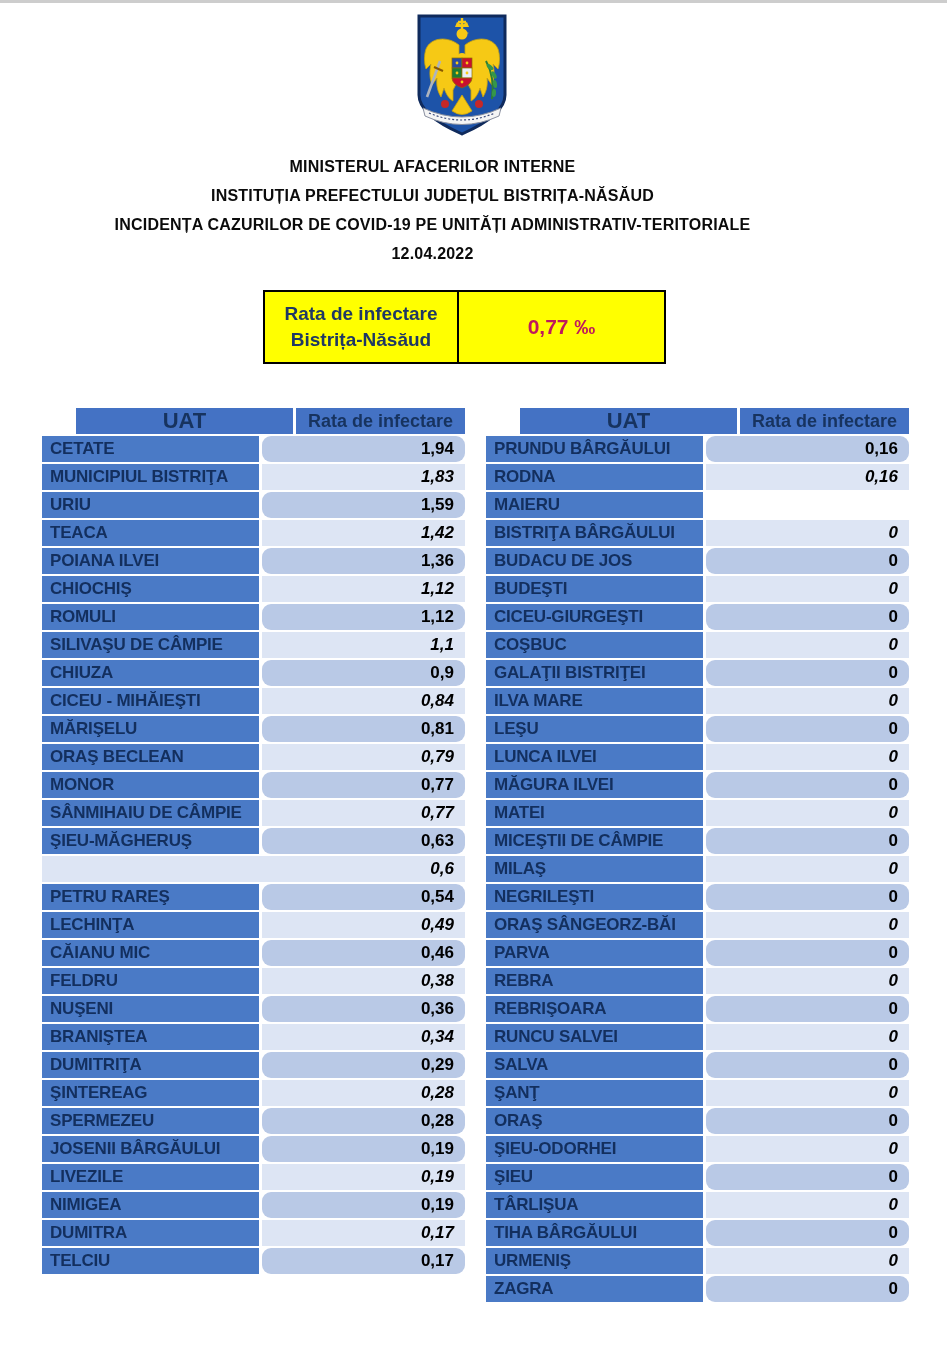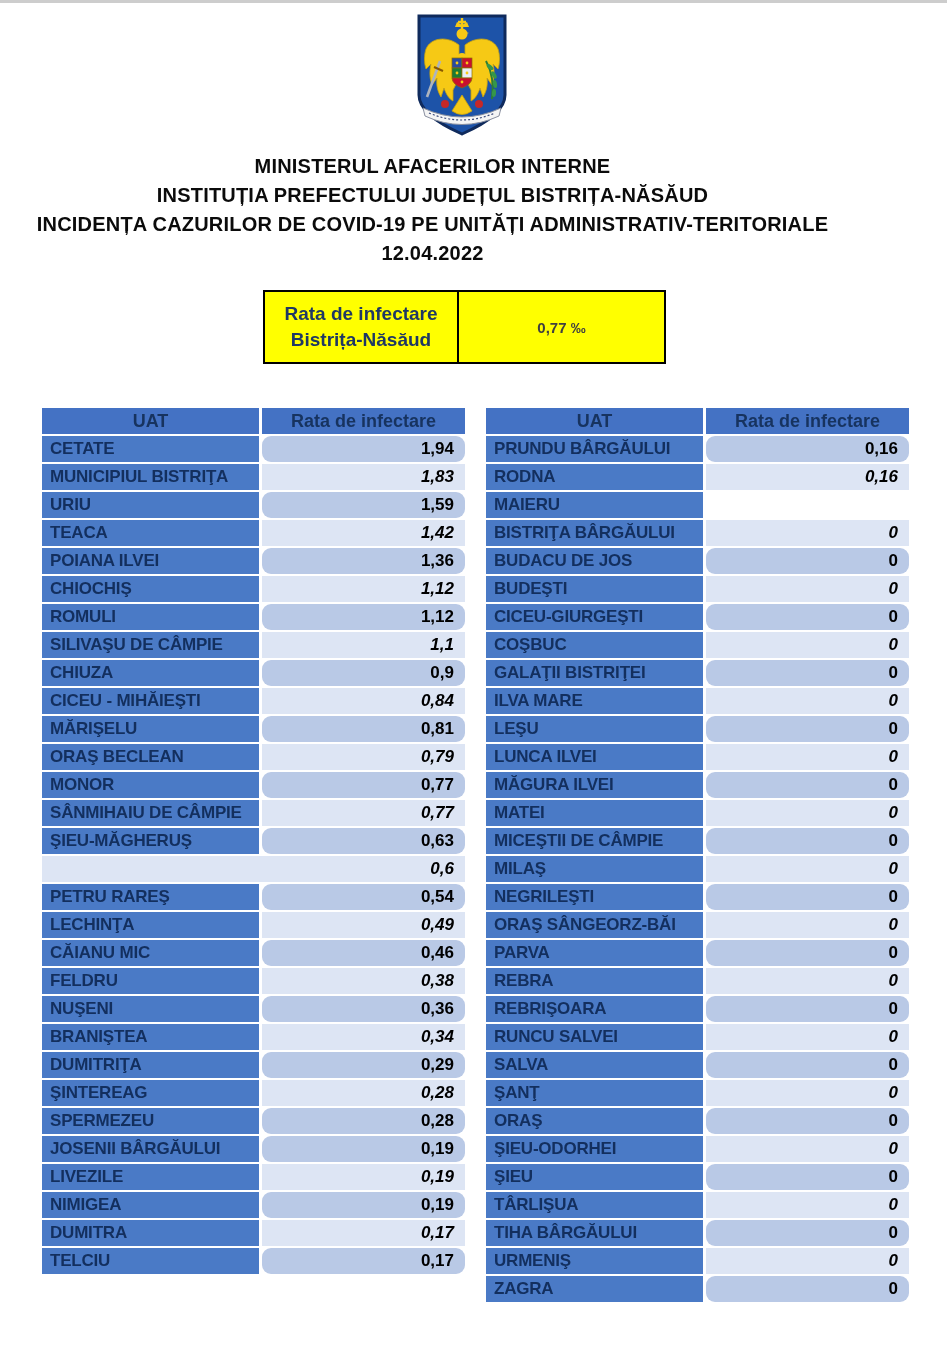--- a/index.html
+++ b/index.html
@@ -5,54 +5,54 @@
   html,body{margin:0;padding:0;background:#e9e9e9;}
   .page{
     width:947px;height:1349px;position:relative;background:#ffffff;
     font-family:"Liberation Sans", sans-serif;
     border-top:3px solid #cdcdcd;box-sizing:border-box;overflow:hidden;
     margin:0 auto;
   }
   .emblem{position:absolute;left:414px;top:8px;width:96px;height:128px;}
   .titles{
     position:absolute;left:0;top:149px;width:865px;text-align:center;
-    font-weight:bold;color:#0b0b0b;font-size:20px;line-height:29px;letter-spacing:.2px;
+    font-weight:bold;color:#0b0b0b;font-size:16px;line-height:29px;letter-spacing:.2px;
   }
   .titles div{white-space:nowrap;}
   .summary{
     position:absolute;left:263px;top:287px;width:403px;height:74px;
     background:var(--summary-bg,#ffff00);border:2px solid #000;box-sizing:border-box;display:flex;
   }
   .summary-label{
     width:192px;border-right:2px solid #000;display:flex;flex-direction:column;
     justify-content:center;align-items:center;font-weight:bold;font-size:19px;
     line-height:26px;color:#1f3864;
   }
   .summary-value{
     flex:1;display:flex;align-items:center;justify-content:center;
-    font-weight:bold;font-size:15px;color:#404040;
+    font-weight:bold;font-size:21px;color:#be185d;
   }
   .dtable{position:absolute;top:405px;width:423px;}
   #table-left{left:42px;}
   #table-right{left:486px;}
   .trow{display:flex;height:26px;margin-bottom:2px;}
   .cell-uat{
     width:217px;margin-right:3px;background:var(--uat-bg,#4a7ac6);color:var(--uat-text,#132f5e);
     font-weight:bold;font-size:17px;letter-spacing:-0.2px;display:flex;align-items:center;
     padding-left:8px;box-sizing:border-box;white-space:nowrap;overflow:hidden;
   }
   .cell-rate{
     flex:1;display:flex;align-items:center;justify-content:flex-end;
     padding-right:11px;box-sizing:border-box;font-weight:bold;font-size:17px;color:#000;
   }
   .cell-rate.dark{background:var(--rate-dark,#b9c9e6);border-radius:9px;}
   .cell-rate.light{background:var(--rate-light,#dde5f4);font-style:italic;}
   .trow.thead .cell-uat{
     justify-content:center;padding-left:0;background:var(--header-bg,#4472c4);
-    color:var(--header-text,#17335f);font-size:18px;letter-spacing:0;
+    color:var(--header-text,#17335f);font-size:22px;letter-spacing:0;margin-left:34px;
   }
   .trow.thead .cell-rate{
     justify-content:center;padding-right:0;background:var(--header-bg,#4472c4);
     color:var(--header-text,#17335f);font-size:18px;
   }
 </style>
 </head>
 <body>
 
 <div class="page">

